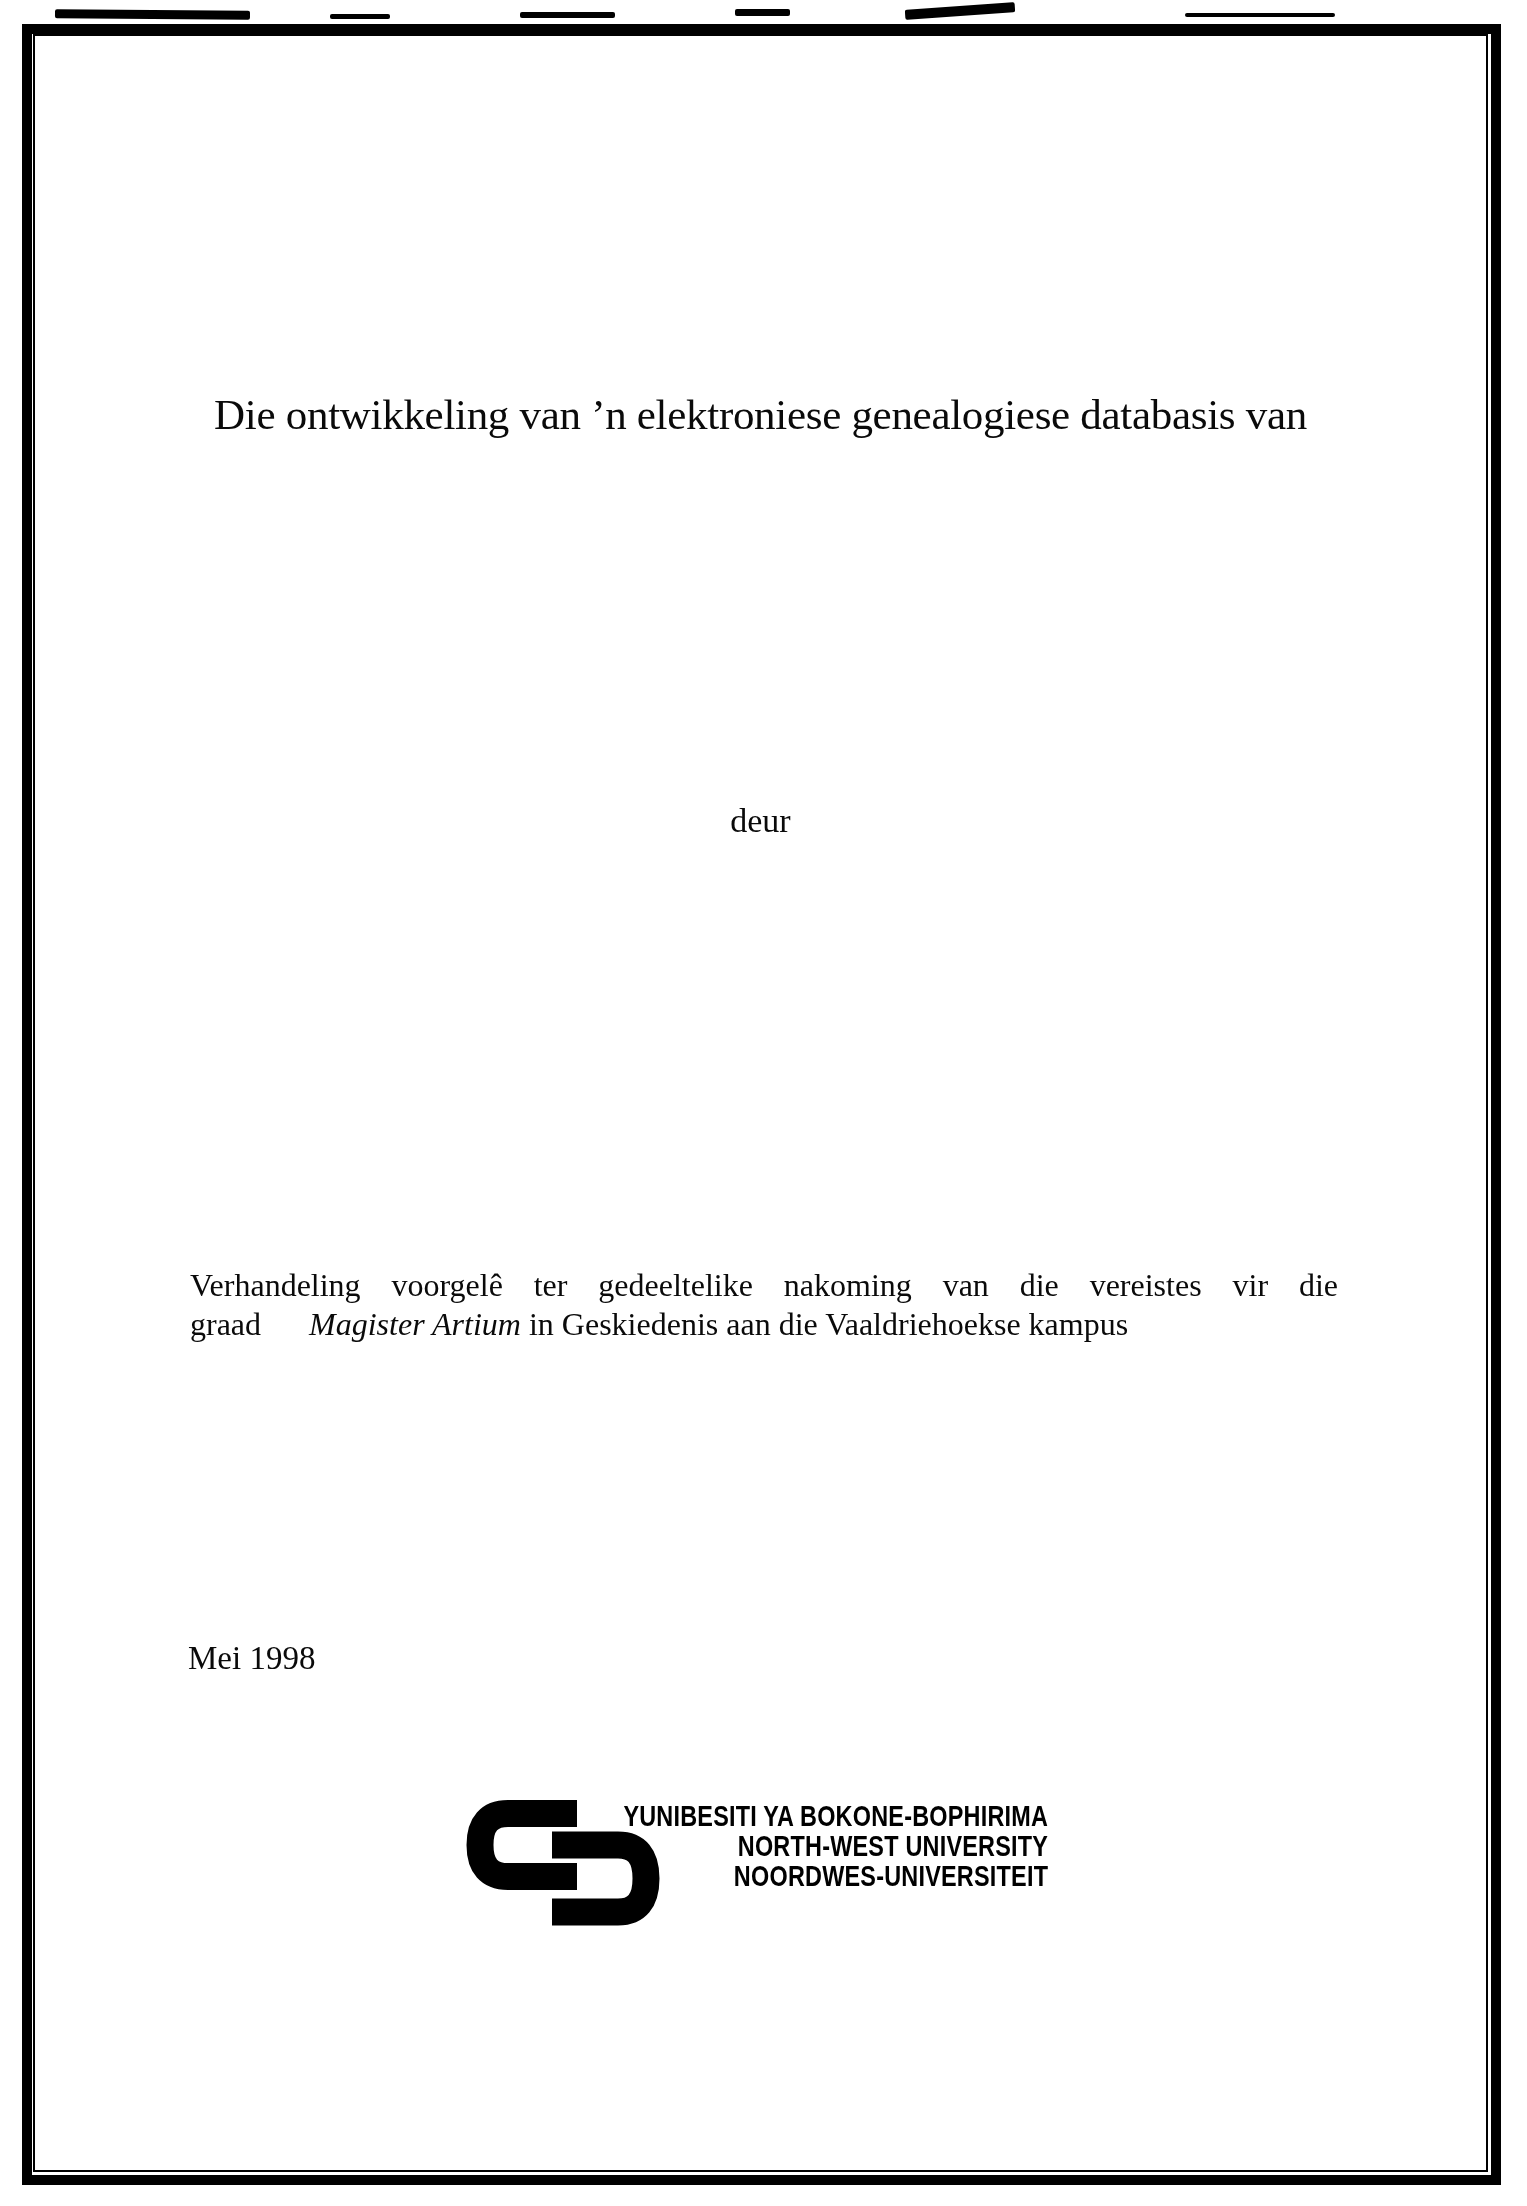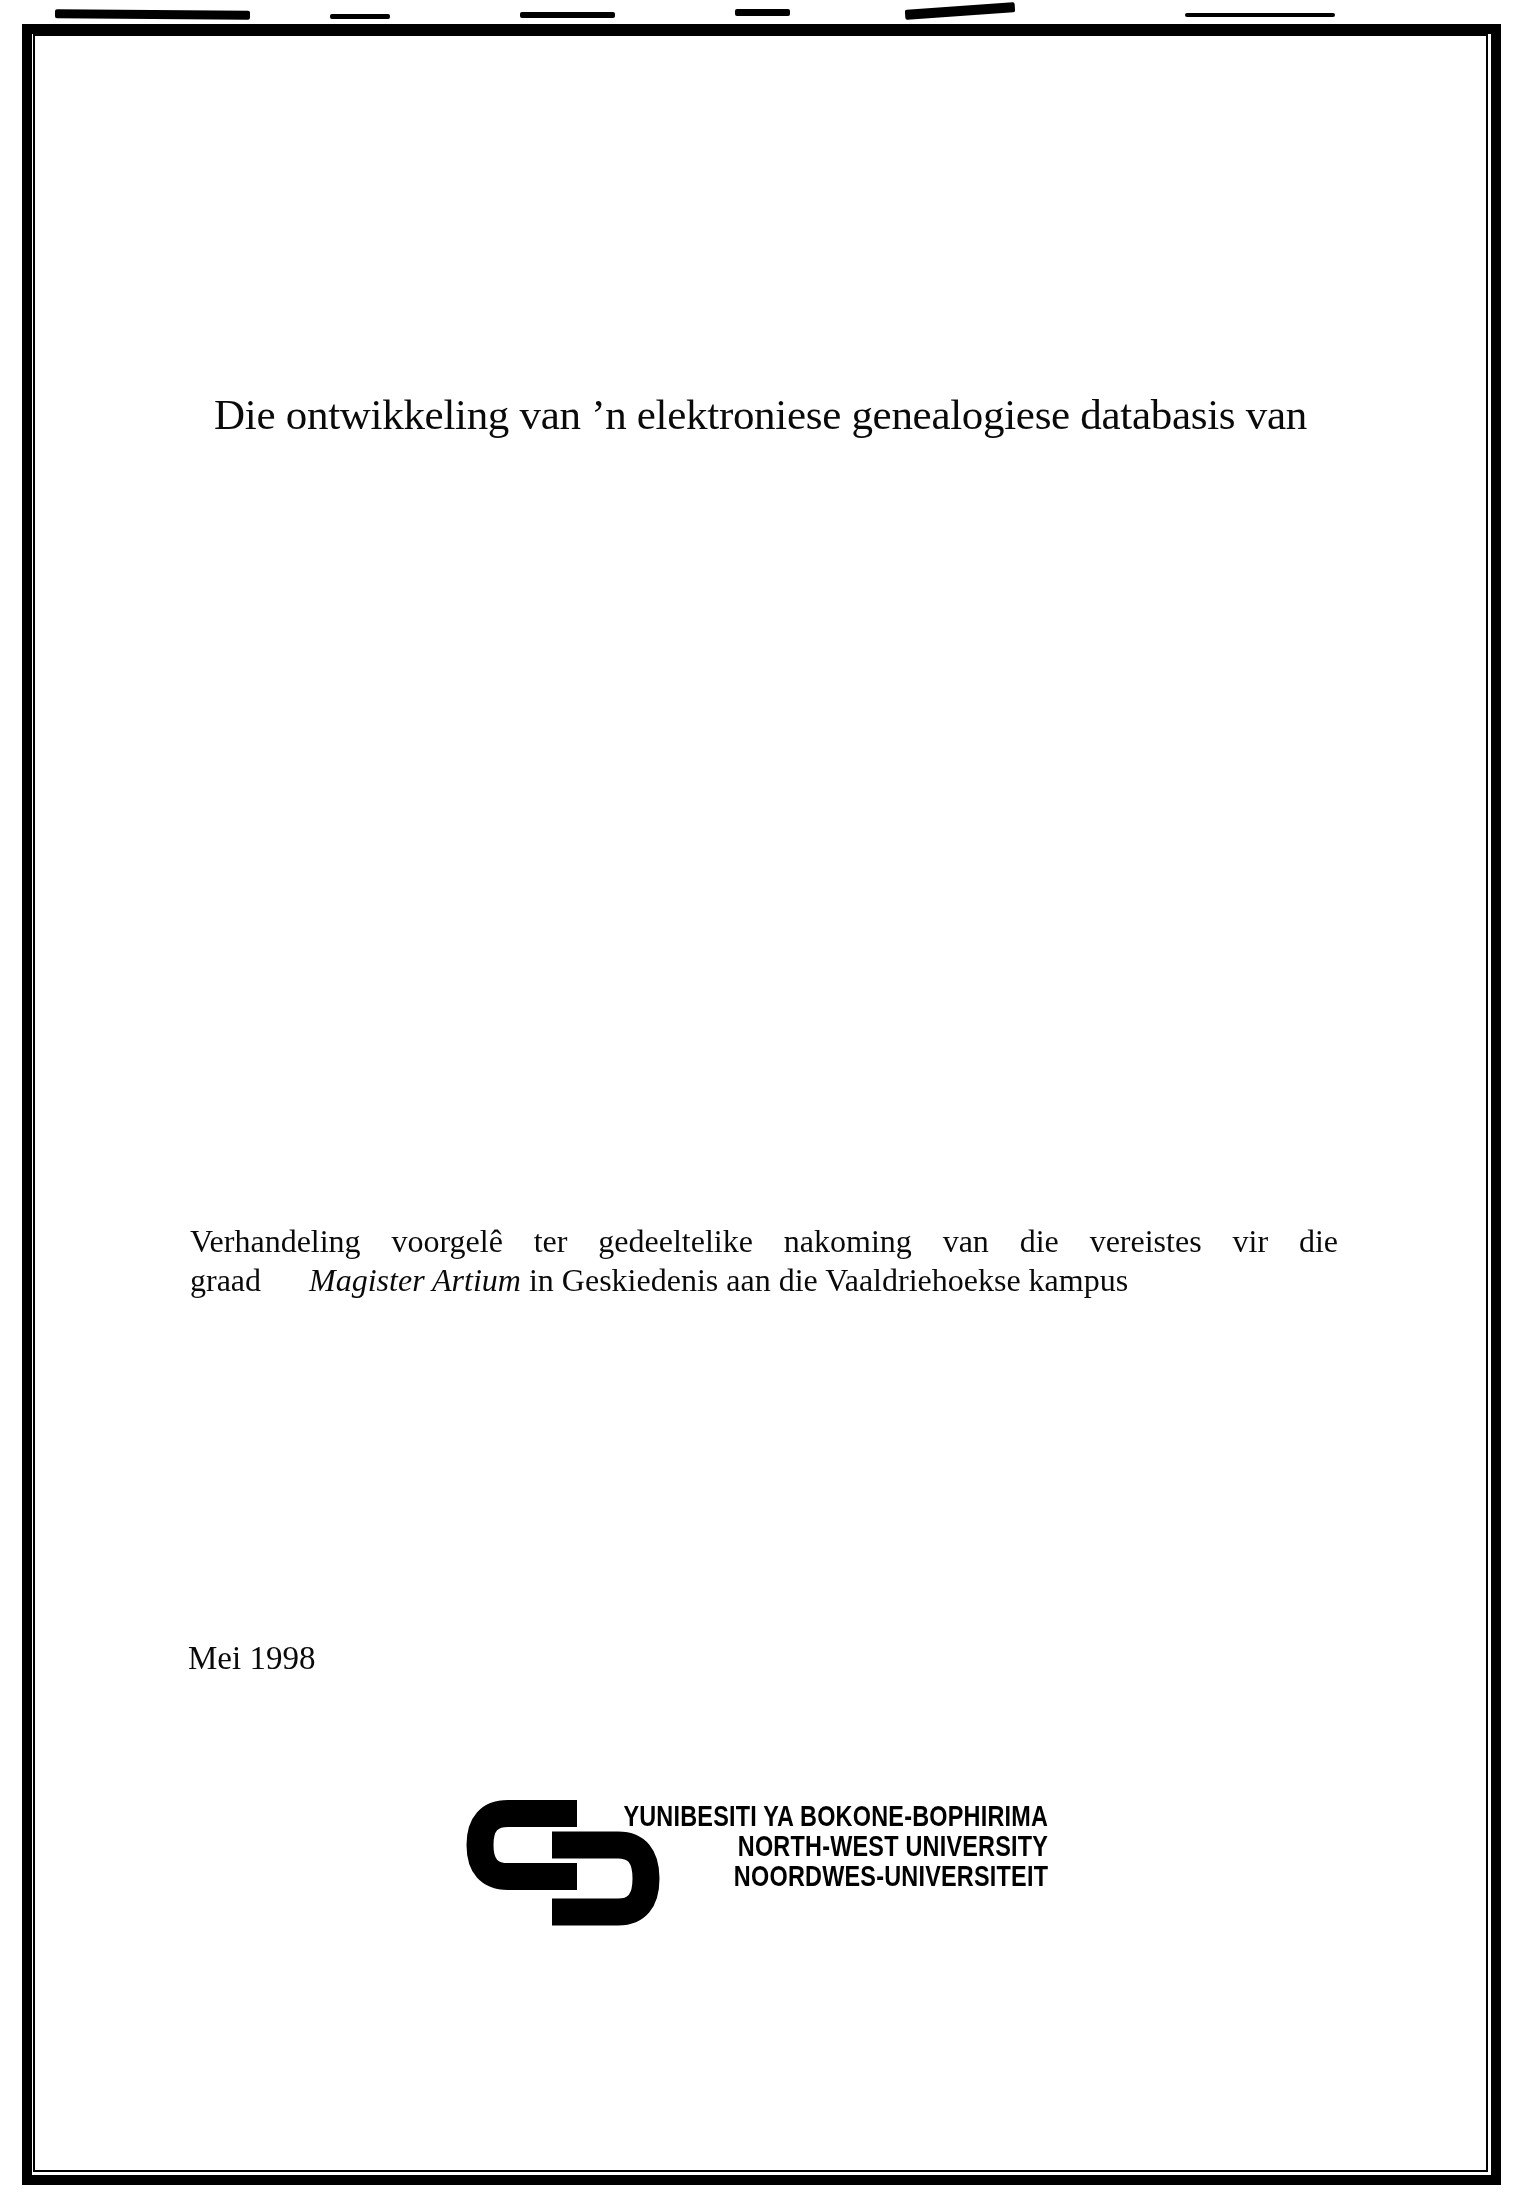--- a/index.html
+++ b/index.html
@@ -59,20 +59,21 @@
     position: absolute;
     left: 190px; top: 1222px;
     width: 1148px;
     font-size: 32px;
     line-height: 39px;
     text-align: left;
   }
   .statement .justified {
     text-align: justify;
     text-align-last: justify;
+    margin-top: 44px;
   }
   .statement .italic { font-style: italic; margin-left: 40px; }
   .supervisor-block {
     position: absolute;
     left: 188px; top: 1636px;
     font-size: 33px;
     line-height: 45px;
   }
 
   
@@ -109,20 +110,21 @@
   <div class="artifact a5"></div>
   <div class="artifact a6"></div>
 
   <div class="frame-outer"></div>
   <div class="frame-inner"></div>
 
   <div class="centerband title">
     <div>Die ontwikkeling van ’n elektroniese genealogiese databasis van</div>
   </div>
 
+  <div class="centerband byline">deur</div>
 
 
   <div class="statement">
     <div class="justified">Verhandeling voorgelê ter gedeeltelike nakoming van die vereistes vir die</div>
     <div><span>graad </span><span class="italic">Magister Artium</span><span> in Geskiedenis aan die Vaaldriehoekse kampus</span></div>
   </div>
 
   <div class="supervisor-block">
     <div>Mei 1998</div>
   </div>

